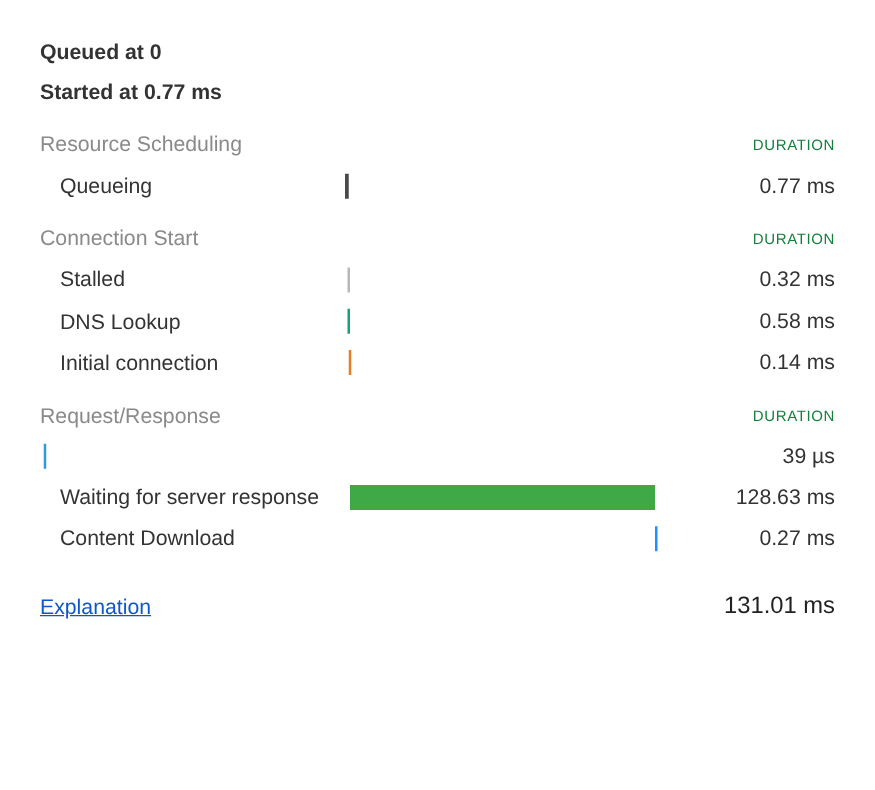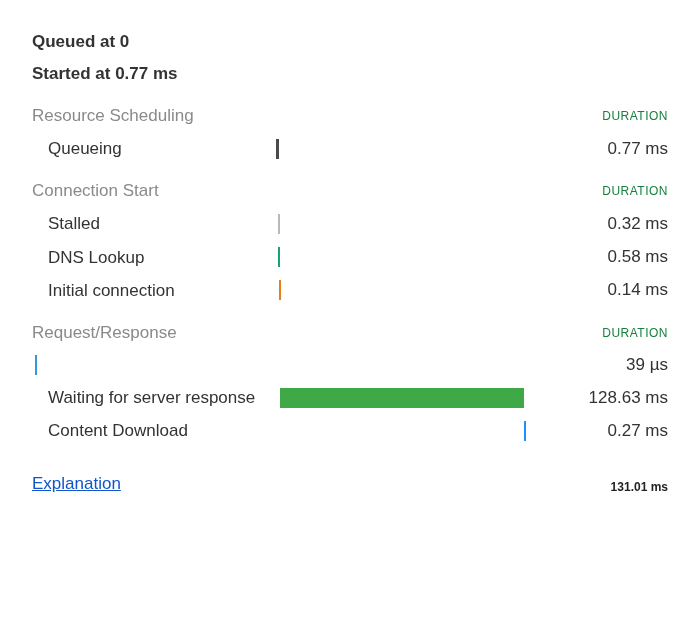--- a/index.html
+++ b/index.html
@@ -75,22 +75,22 @@
       align-items: flex-end;
     }
     .explanation-link {
       color: #1155cc;
       text-decoration: underline;
       cursor: pointer;
       font-size: 17px;
     }
     .total-time {
       margin-left: auto;
-      font-weight: 700;
-      font-size: 12px;
+      font-weight: 400;
+      font-size: 19px;
       color: #222;
     }
   </style>
 </head>
 <body>
 
 <div class="top-info">
   <div>Queued at 0</div>
   <div>Started at 0.77 ms</div>
 </div>

